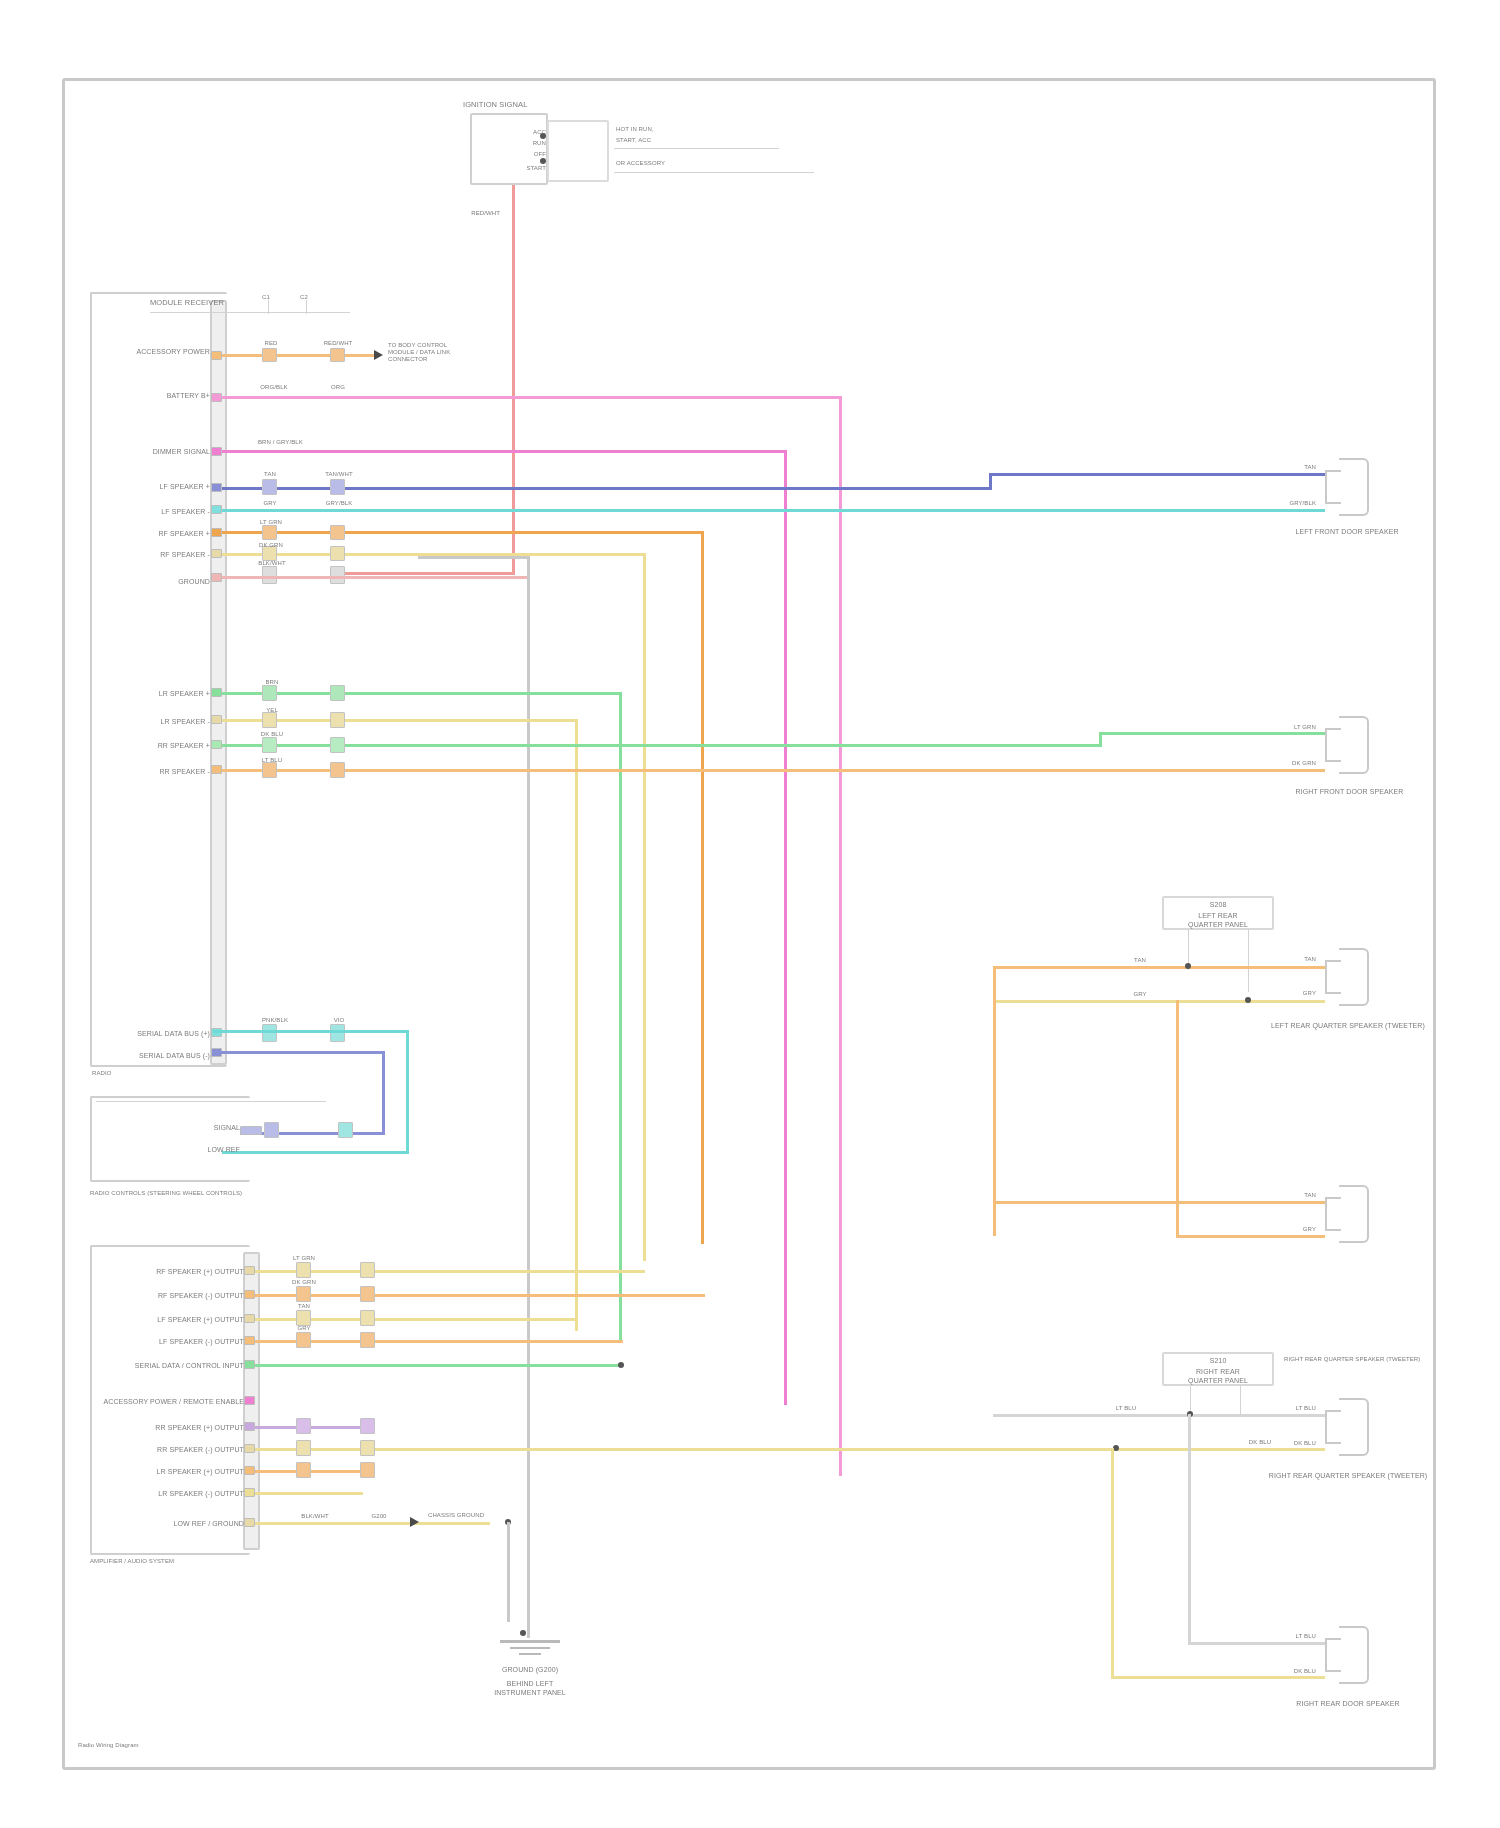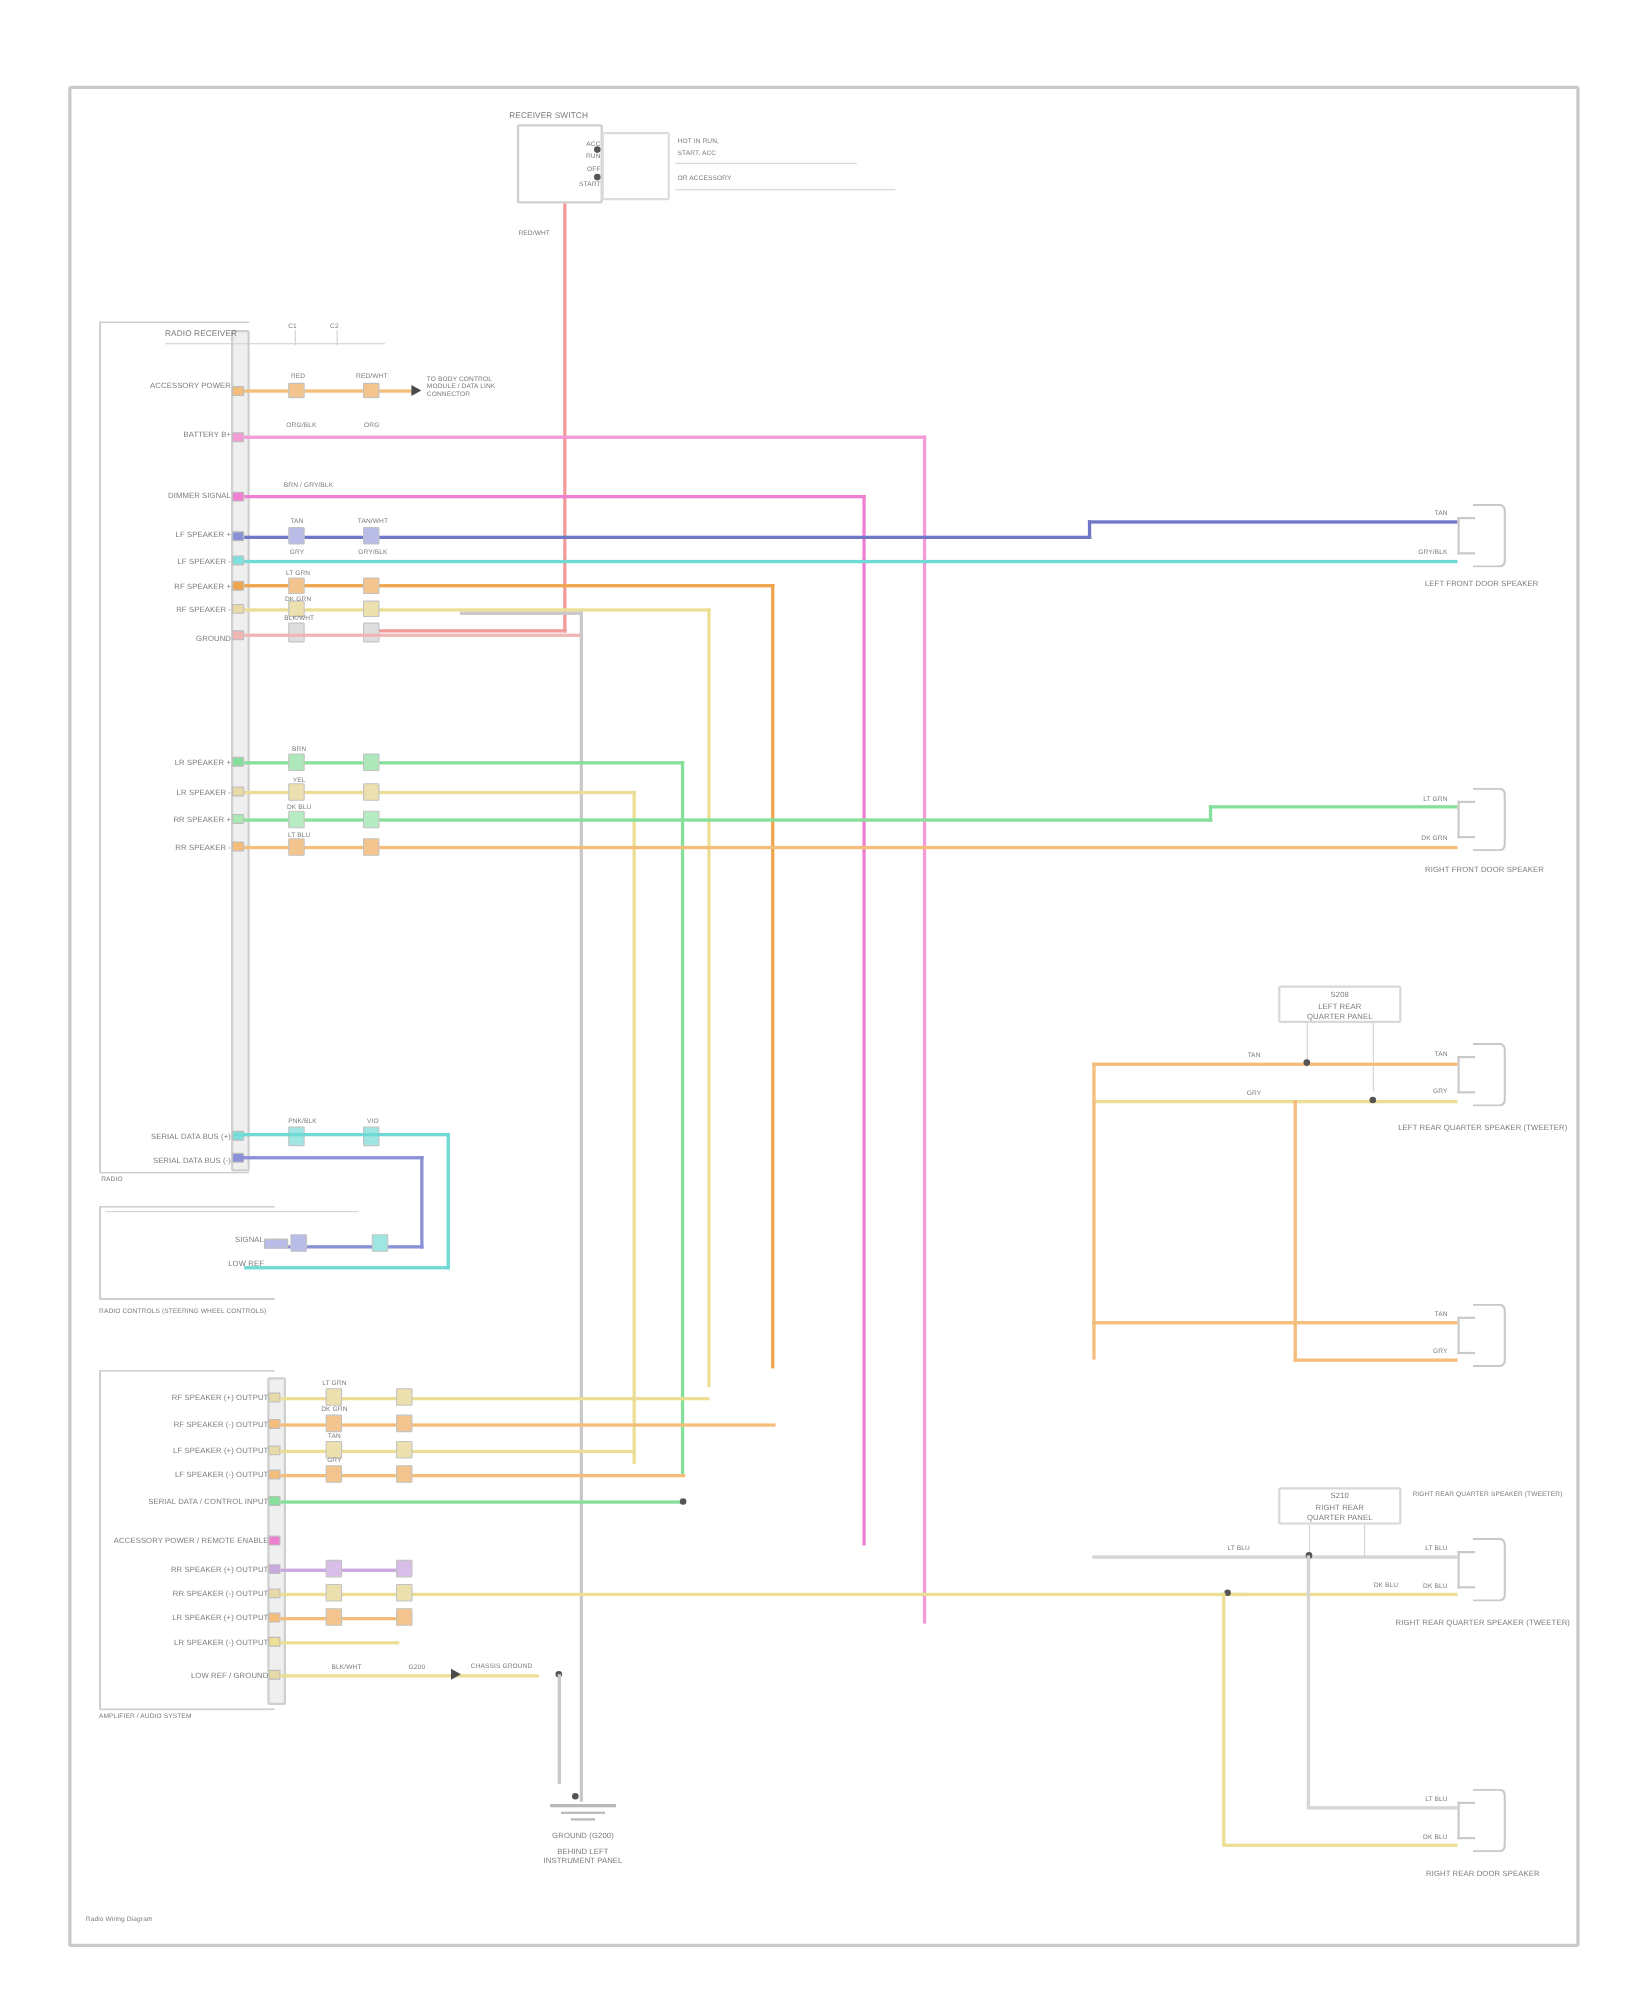--- a/index.html
+++ b/index.html
@@ -97,21 +97,21 @@
   .vrule{position:absolute;background:#d3d3d3;width:1px;}
 </style>
 </head>
 <body>
 
 <div id="page">
 
   <div id="frame"></div>
 
   <div class="box" style="left:470px;top:113px;width:78px;height:72px;"></div>
-  <div class="lbl big" style="left:463px;top:101px;width:130px;">RECEIVER SWITCH</div>
+  <div class="lbl big" style="left:463px;top:101px;width:130px;">IGNITION SIGNAL</div>
 
   <div class="box" style="left:547px;top:120px;width:62px;height:62px;border-color:#dcdcdc;"></div>
 
   <div class="lbl tiny" style="left:512px;top:129px;width:34px;text-align:right;">ACC</div>
   <div class="lbl tiny" style="left:512px;top:140px;width:34px;text-align:right;">RUN</div>
   <div class="lbl tiny" style="left:512px;top:151px;width:34px;text-align:right;">OFF</div>
   <div class="lbl tiny" style="left:506px;top:165px;width:40px;text-align:right;">START</div>
 
   <div class="dot" style="left:540px;top:133px;"></div>
   <div class="dot" style="left:540px;top:158px;"></div>
@@ -124,21 +124,21 @@
   <div class="rule" style="left:614px;top:172px;width:200px;"></div>
 
   <div class="lbl tiny" style="left:440px;top:210px;width:60px;text-align:right;">RED/WHT</div>
 
   <div class="wire wv" style="left:512px;top:185px;height:390px;background:#f09a9a;"></div>
   <div class="wire wh" style="left:330px;top:572px;width:185px;background:#f09a9a;"></div>
 
   <div class="box" style="left:90px;top:292px;width:137px;height:775px;border-right:none;"></div>
   <div class="box" style="left:210px;top:300px;width:17px;height:765px;background:#efefef;border-color:#cfcfcf;"></div>
 
-  <div class="lbl big" style="left:150px;top:299px;width:130px;">RADIO RECEIVER</div>
+  <div class="lbl big" style="left:150px;top:299px;width:130px;">MODULE RECEIVER</div>
   <div class="lbl tiny" style="left:262px;top:294px;width:20px;">C1</div>
   <div class="lbl tiny" style="left:300px;top:294px;width:20px;">C2</div>
   <div class="rule" style="left:150px;top:312px;width:200px;"></div>
   <div class="vrule" style="left:268px;top:300px;height:14px;"></div>
   <div class="vrule" style="left:306px;top:300px;height:14px;"></div>
 
   <div class="lbl tiny" style="left:92px;top:1070px;width:70px;">RADIO</div>
 
   <div class="lbl r" style="left:100px;top:348px;width:110px;">ACCESSORY POWER</div>
   <div class="pin" style="left:211px;top:351px;background:#f5bd7a;"></div>

